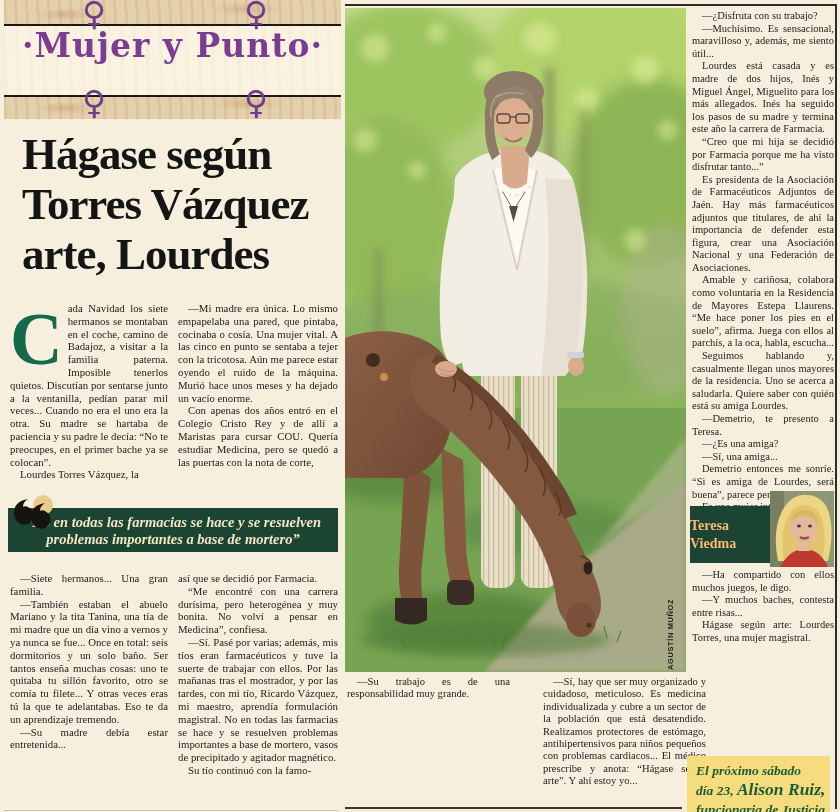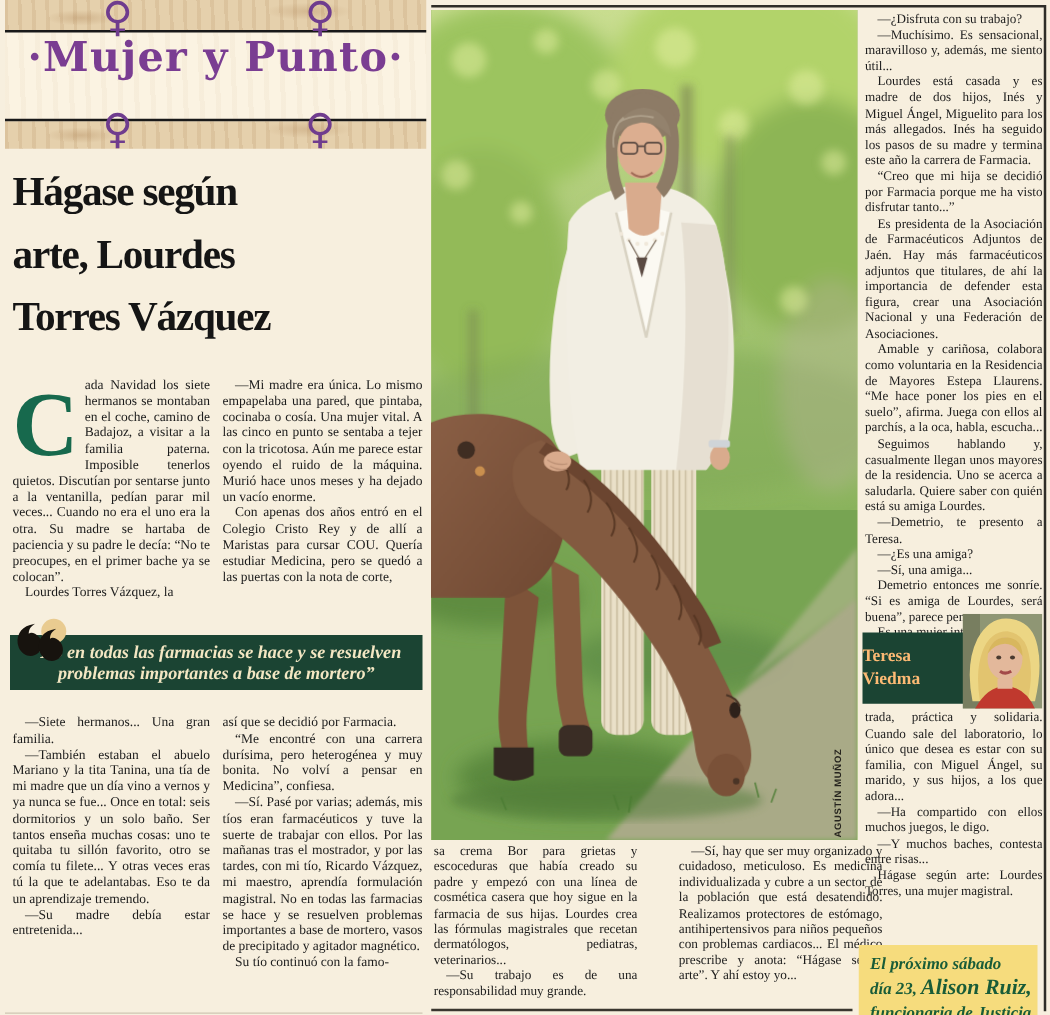--- a/index.html
+++ b/index.html
@@ -19,22 +19,22 @@
   .band{position:absolute;left:0;top:24px;width:100%;height:69px;background:#fbf3e2;
     border-top:2px solid #191919;border-bottom:2px solid #191919;
     background-image:repeating-linear-gradient(88deg, rgba(170,130,80,.05) 0 4px, rgba(0,0,0,0) 4px 13px);
     display:flex;align-items:flex-start;justify-content:center;}
   .mast-title{font-family:"DejaVu Serif",serif;font-weight:bold;font-size:33px;color:#7a3d92;letter-spacing:1px;}
   .fsym{position:absolute;font-family:"DejaVu Sans",sans-serif;font-weight:bold;font-size:33px;color:#6f3c8e;line-height:1;z-index:3;}
   .fsym.tl{left:78px;top:-3px;} .fsym.tr{left:240px;top:-3px;}
   .fsym.bl{left:78px;top:86px;} .fsym.br{left:240px;top:86px;}
 
   
-  .headline{position:absolute;left:10px;top:129px;width:330px;
-    font-weight:bold;font-size:33px;line-height:50px;letter-spacing:-1px;color:#151515;}
+  .headline{position:absolute;left:22px;top:129px;width:330px;
+    font-weight:bold;font-size:45px;line-height:50px;letter-spacing:-1px;color:#151515;}
 
   
   .col{position:absolute;text-align:justify;font-size:10.8px;line-height:12.8px;overflow:hidden;}
   .col p{margin:0;text-indent:10px;}
   .col p.first{text-indent:0;}
   .dropcap{float:left;font-size:73px;line-height:72px;font-weight:bold;color:#17694d;
     padding:2px 5px 0 0;font-family:"Liberation Serif",serif;}
   .l1t{left:10px;top:302px;width:158px;height:192px;}
   .l2t{left:178px;top:302px;width:160px;height:192px;}
   .l1b{left:10px;top:572px;width:158px;height:238px;}
@@ -93,22 +93,22 @@
       <span class="mast-title">·Mujer y Punto·</span>
     </div>
     <span class="fsym tl">♀</span>
     <span class="fsym tr">♀</span>
     <span class="fsym bl">♀</span>
     <span class="fsym br">♀</span>
   </div>
 
   <div class="headline">
     <div>Hágase según</div>
+    <div>Torres Vázquez</div>
     <div>arte, Lourdes</div>
-    <div>Torres Vázquez</div>
   </div>
 
   <div class="col l1t">
     <p class="first"><span class="dropcap">C</span><span>ada Navidad los siete hermanos se montaban en el coche, camino de Badajoz, a visitar a la familia paterna. Imposible tenerlos quietos. Discutían por sentarse junto a la ventanilla, pedían parar mil veces... Cuando no era el uno era la otra. Su madre se hartaba de paciencia y su padre le decía: “No te preocupes, en el primer bache ya se colocan”.</span></p>
     <p>Lourdes Torres Vázquez, la</p>
   </div>
   <div class="col l2t">
     <p>—Mi madre era única. Lo mismo empapelaba una pared, que pintaba, cocinaba o cosía. Una mujer vital. A las cinco en punto se sentaba a tejer con la tricotosa. Aún me parece estar oyendo el ruido de la máquina. Murió hace unos meses y ha dejado un vacío enorme.</p>
     <p>Con apenas dos años entró en el Colegio Cristo Rey y de allí a Maristas para cursar COU. Quería estudiar Medicina, pero se quedó a las puertas con la nota de corte,</p>
   </div>
@@ -261,21 +261,20 @@
       <ellipse cx="101" cy="361" rx="11" ry="8" fill="#d9ab8d"></ellipse>
       <path d="M93,360 q8,5 16,3 M95,365 q7,4 14,2" stroke="#bb8f74" stroke-width="1" fill="none"></path>
       <g stroke="#4c7c34" stroke-width="1.4" opacity="0.8">
         <path d="M150,640 l-4,-12 M158,642 l2,-13 M262,630 l-3,-12 M272,634 l4,-11 M60,640 l-4,-10"></path>
       </g>
     </svg>
     <div class="credit">AGUSTÍN MUÑOZ</div>
   </div>
 
   <div class="col m1">
-    <p class="first">sa crema Bor para grietas y escoceduras que había creado su padre y empezó con una línea de cosmética casera que hoy sigue en la farmacia de sus hijas. Lourdes crea las fórmulas magistrales que recetan dermatólogos, pediatras, veterinarios...</p>
     <p>—Su trabajo es de una responsabilidad muy grande.</p>
   </div>
   <div class="col m2">
     <p>—Sí, hay que ser muy organizado y cuidadoso, meticuloso. Es medicina individualizada y cubre a un sector de la población que está desatendido. Realizamos protectores de estómago, antihipertensivos para niños pequeños con problemas cardiacos... El médico prescribe y anota: “Hágase según arte”. Y ahí estoy yo...</p>
   </div>
 
   <div class="col rt">
     <p>—¿Disfruta con su trabajo?</p>
     <p>—Muchísimo. Es sensacional, maravilloso y, además, me siento útil...</p>
     <p>Lourdes está casada y es madre de dos hijos, Inés y Miguel Ángel, Miguelito para los más allegados. Inés ha seguido los pasos de su madre y termina este año la carrera de Farmacia.</p>
@@ -304,21 +303,20 @@
       <path d="M20,32 Q24,18 36,19 Q48,20 48,34 Q42,24 34,24 Q26,24 20,32 Z" fill="#d8b75e"></path>
       <ellipse cx="29" cy="35" rx="2" ry="1.6" fill="#4a3a30"></ellipse>
       <ellipse cx="40" cy="35" rx="2" ry="1.6" fill="#4a3a30"></ellipse>
       <path d="M30,46 Q34,49 39,46" stroke="#a34a4a" stroke-width="2.4" fill="none"></path>
       <path d="M10,76 Q20,58 34,58 Q50,58 58,76 Z" fill="#c0392e"></path>
       <rect x="28" y="52" width="12" height="8" fill="#e3b89b"></rect>
     </svg>
   </div>
 
   <div class="col rb">
-    <p class="first">trada, práctica y solidaria. Cuando sale del laboratorio, lo único que desea es estar con su familia, con Miguel Ángel, su marido, y sus hijos, a los que adora...</p>
     <p>—Ha compartido con ellos muchos juegos, le digo.</p>
     <p>—Y muchos baches, contesta entre risas...</p>
     <p>Hágase según arte: Lourdes Torres, una mujer magistral.</p>
   </div>
 
   <div class="promo">
     <div class="ln1">El próximo sábado</div>
     <div class="ln2"><span>día 23, </span><span class="big">Alison Ruiz,</span></div>
     <div class="ln3">funcionaria de Justicia.</div>
   </div>

